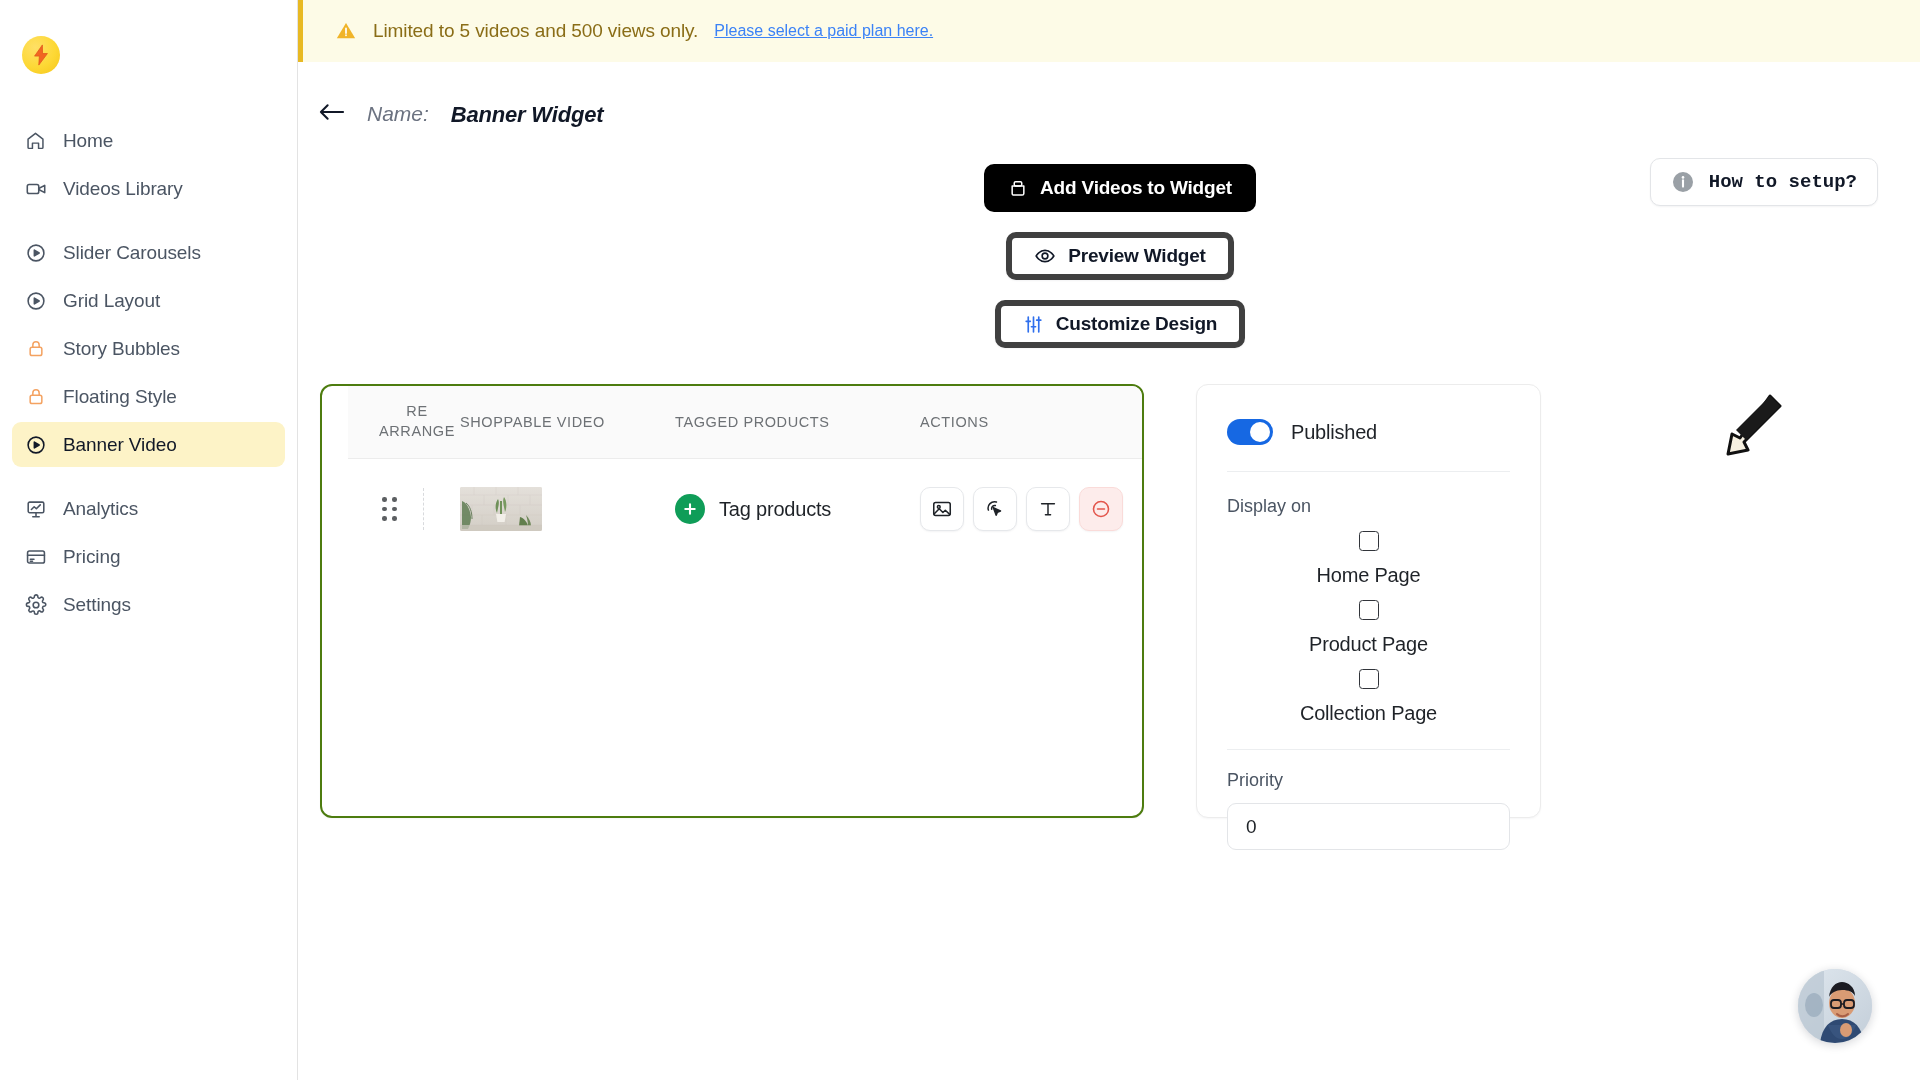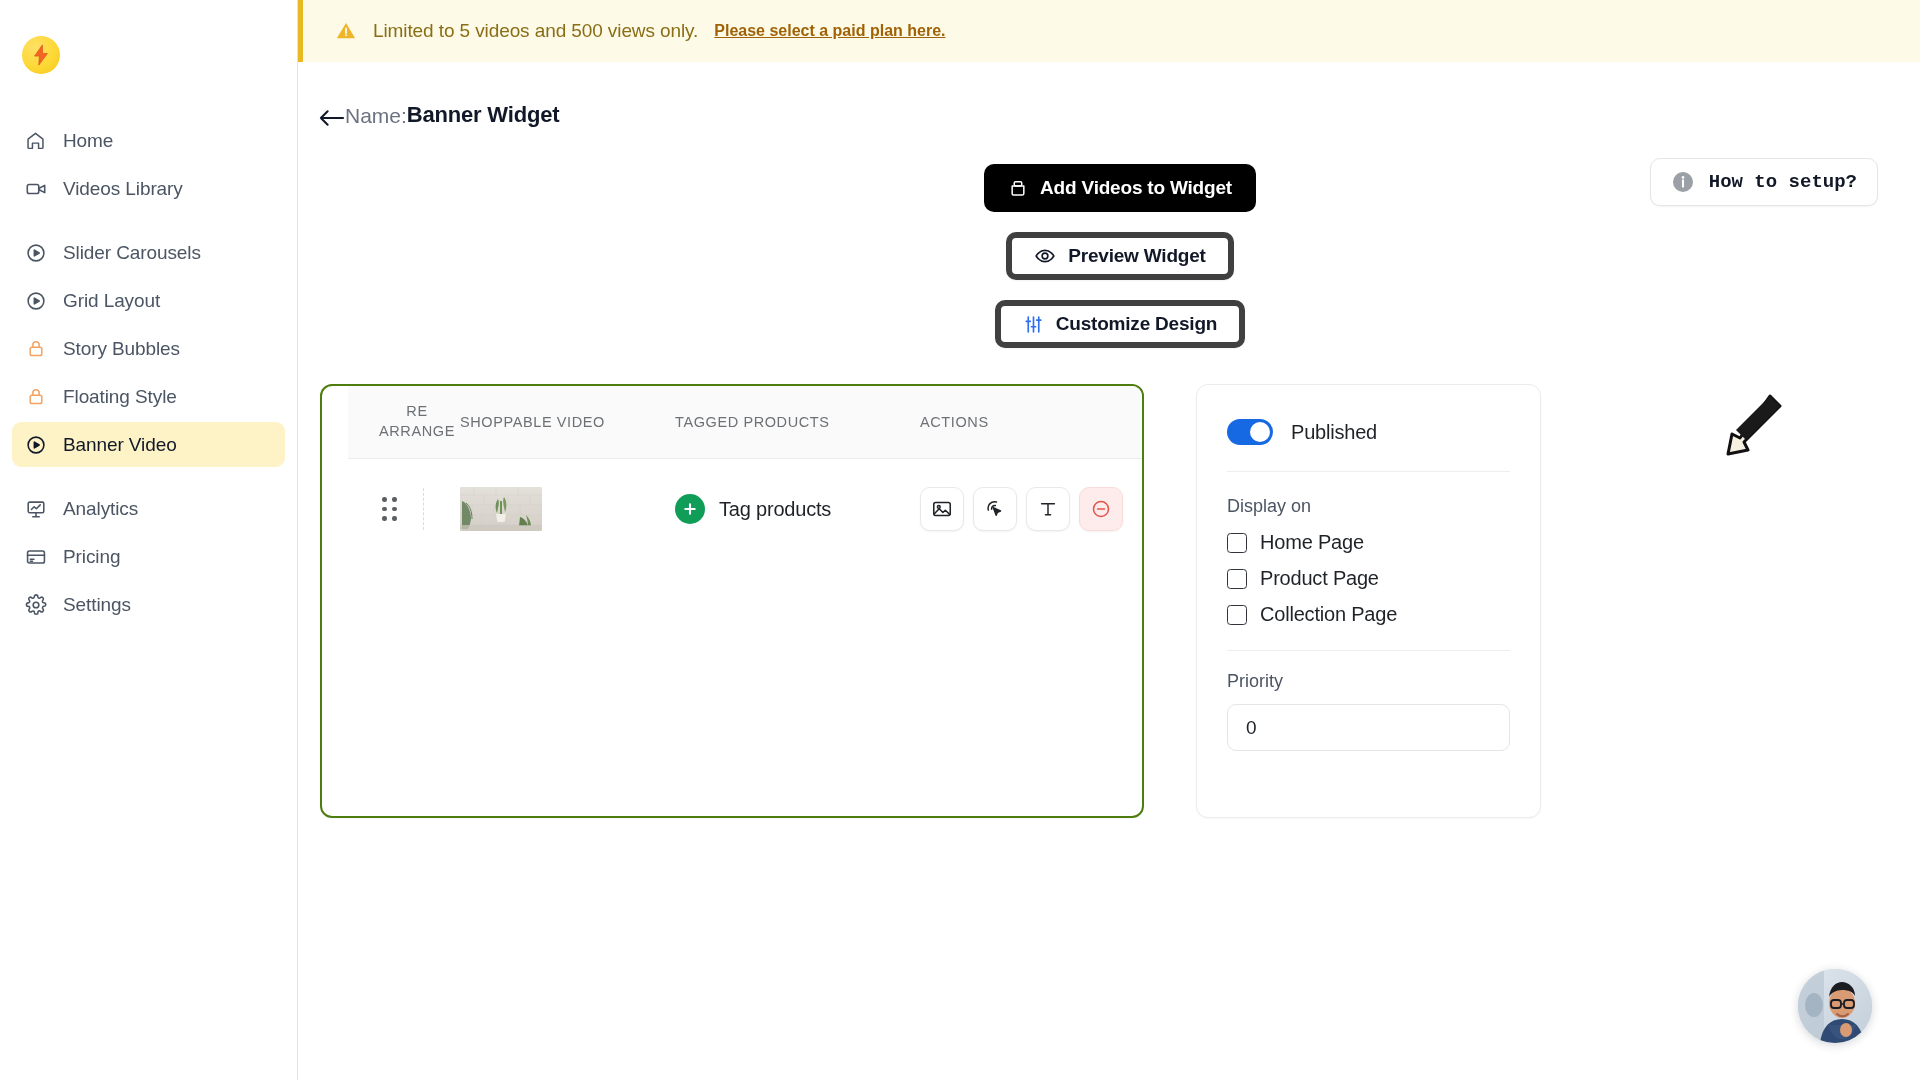--- a/index.html
+++ b/index.html
@@ -68,24 +68,24 @@
   }
   .store-name { font-size: 19px; color: #111827; letter-spacing: -0.1px; }
 
   
   .banner {
     background: #fdfbe7; border-left: 5px solid #e8b923;
     height: 62px; display: flex; align-items: center; gap: 16px;
     padding: 0 0 0 32px;
   }
   .banner-text { font-size: 19px; color: #8a6d17; letter-spacing: -0.1px; }
-  .banner-link { color: #a16207; text-decoration: underline; font-weight: bold; cursor: pointer; }
-
-  
-  .title-row { display: flex; align-items: flex-end; padding: 40px 0 0 318px; margin-left: -298px; }
+  .banner-link { color: #3b82f6; text-decoration: underline; font-weight: normal; cursor: pointer; }
+
+  
+  .title-row { display: flex; align-items: flex-start; gap: 22px; padding: 40px 0 0 318px; margin-left: -298px; font-style: italic; }
   .back-arrow { cursor: pointer; display: flex; align-items: center; }
   .title-label { font-size: 21px; color: #6b7280; }
   .title-value { font-size: 22px; font-weight: bold; color: #111827; letter-spacing: -0.2px; }
 
   
   .actions-row {
     display: flex; align-items: center; gap: 20px;
     padding: 36px 0 0 320px; margin-left: -298px; position: relative; flex-direction: column;
   }
   .btn-dark {
@@ -173,21 +173,21 @@
     width: 46px; height: 26px; border-radius: 13px; background: #1668e3;
     position: relative; cursor: pointer; flex: 0 0 46px;
   }
   .toggle .knob {
     position: absolute; right: 3px; top: 3px; width: 20px; height: 20px;
     border-radius: 50%; background: #fff;
   }
   .toggle-label { font-size: 20px; color: #1f2328; letter-spacing: -0.2px; }
   .panel-sep { height: 1px; background: #eceef0; margin: 26px 0 24px 0; }
   .panel-section-title { font-size: 18px; color: #4b5563; margin-bottom: 14px; }
-  .check-row { display: flex; align-items: center; gap: 13px; margin-bottom: 13px; cursor: pointer; }
+  .check-row { display: flex; align-items: center; gap: 13px; margin-bottom: 13px; cursor: pointer; flex-direction: column; }
   .checkbox {
     width: 20px; height: 20px; border: 1.6px solid #31343a; border-radius: 3.5px;
     background: #fff; flex: 0 0 20px;
   }
   .check-label { font-size: 20px; color: #1f2328; letter-spacing: -0.2px; }
   .field-label { font-size: 18px; color: #4b5563; margin-bottom: 12px; }
   .field-input {
     width: 100%; height: 47px; border: 1px solid #e3e5e8; border-radius: 9px;
     background: #fff; font-size: 19px; color: #1f2328; padding: 0 18px;
     font-family: "Liberation Sans", sans-serif; outline: none;

